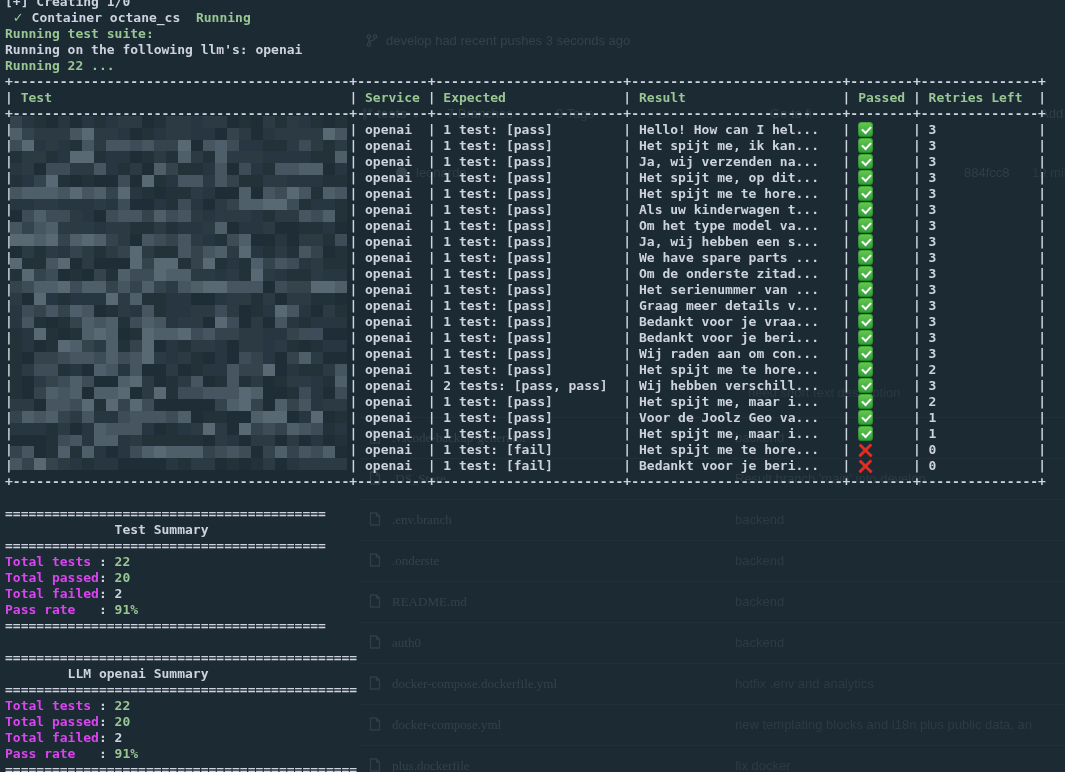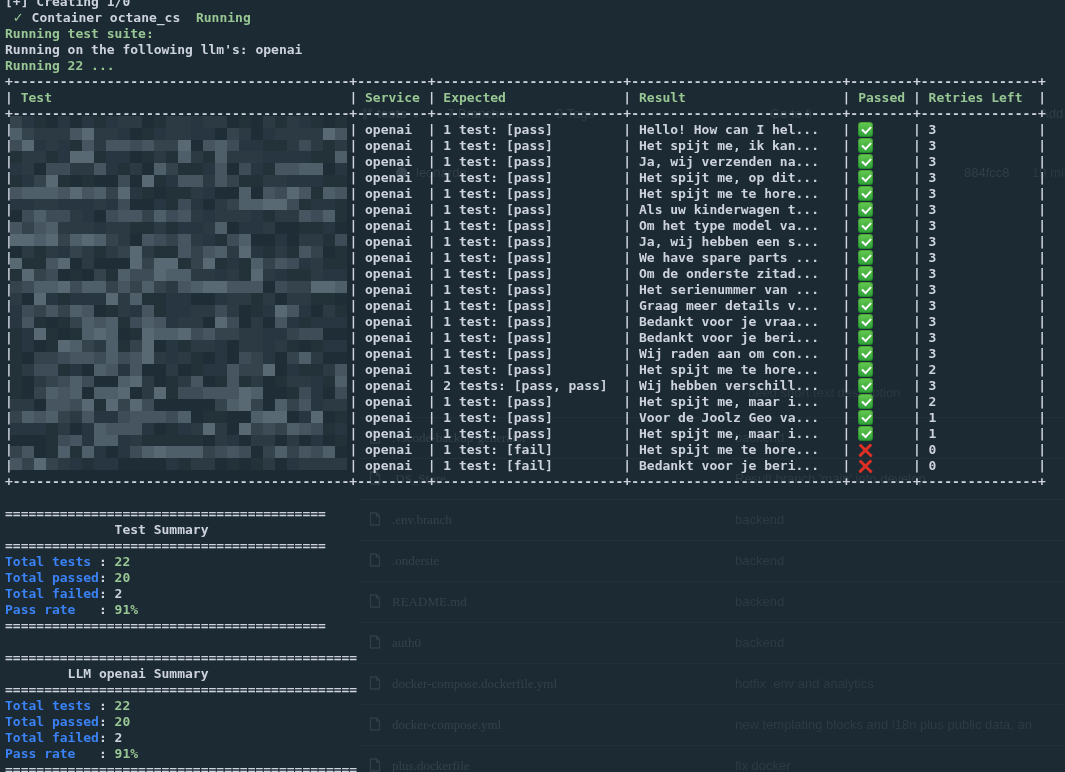--- a/index.html
+++ b/index.html
@@ -23,21 +23,21 @@
   .gh-file-row .fmsg{position:absolute;left:375px;top:12px;font-size:13px;color:#2d3b44;}
   .gh-file-row .ficon{position:absolute;left:9px;top:12px;color:#2f3e47;}
   .gicon{display:inline-block;vertical-align:-2px;}
   
   .term{
     position:absolute;left:5px;top:-6px;width:1056px;
     font:700 13px/16px "DejaVu Sans Mono",monospace;
     color:#cdd3de;white-space:pre;letter-spacing:0;
   }
   .term .ln{height:16px;white-space:pre;}
-  .c-fg{color:#cdd3de;} .c-green{color:#99c794;} .c-yellow{color:#3b82f6;}
+  .c-fg{color:#cdd3de;} .c-green{color:#99c794;} .c-yellow{color:#d946ef;}
   .uni{font-family:"DejaVu Sans","DejaVu Sans Mono",sans-serif;}
   
   .picon{display:inline-block;width:2ch;height:15px;position:relative;vertical-align:-3px;}
   .picon.ok::before{
     content:"";position:absolute;left:0;top:0;width:15px;height:15px;border-radius:3.5px;
     background:linear-gradient(180deg,#64c94f 0%,#2da03a 100%);
     box-shadow:inset 0 0 0 1px rgba(0,60,0,.25);
   }
   .picon.ok::after{
     content:"";position:absolute;left:3.4px;top:3.6px;width:7px;height:4px;
@@ -52,20 +52,29 @@
   .mosaic{
     position:absolute;left:10px;top:116px;width:337px;height:354px;
     display:grid;grid-template-columns:repeat(28,1fr);grid-auto-rows:1fr;
   }
   .mosaic i{display:block;}
 </style>
 </head>
 <body>
 
 <div class="gh">
+  <div class="frag gh-banner">
+    <svg class="gicon" width="12" height="13" viewBox="0 0 12 13">
+        <circle cx="3" cy="2.5" r="1.7" fill="none" stroke="#32434a" stroke-width="1.2"></circle>
+        <circle cx="3" cy="10.5" r="1.7" fill="none" stroke="#32434a" stroke-width="1.2"></circle>
+        <circle cx="9" cy="2.5" r="1.7" fill="none" stroke="#32434a" stroke-width="1.2"></circle>
+        <path d="M3 4.2v4.2 M9 4.2c0 3-6 2-6 4.2" fill="none" stroke="#32434a" stroke-width="1.2"></path>
+      </svg>
+    <span>develop had recent pushes 3 seconds ago</span>
+  </div>
 
   <div class="frag gh-toolbar" style="left:362px;">
     <svg class="gicon" width="11" height="12" viewBox="0 0 12 13">
         <circle cx="3" cy="2.5" r="1.7" fill="none" stroke="#2f3e47" stroke-width="1.2"></circle>
         <circle cx="3" cy="10.5" r="1.7" fill="none" stroke="#2f3e47" stroke-width="1.2"></circle>
         <circle cx="9" cy="2.5" r="1.7" fill="none" stroke="#2f3e47" stroke-width="1.2"></circle>
         <path d="M3 4.2v4.2 M9 4.2c0 3-6 2-6 4.2" fill="none" stroke="#2f3e47" stroke-width="1.2"></path>
       </svg>
     <b>tests</b> <span>⌄</span>
   </div>

